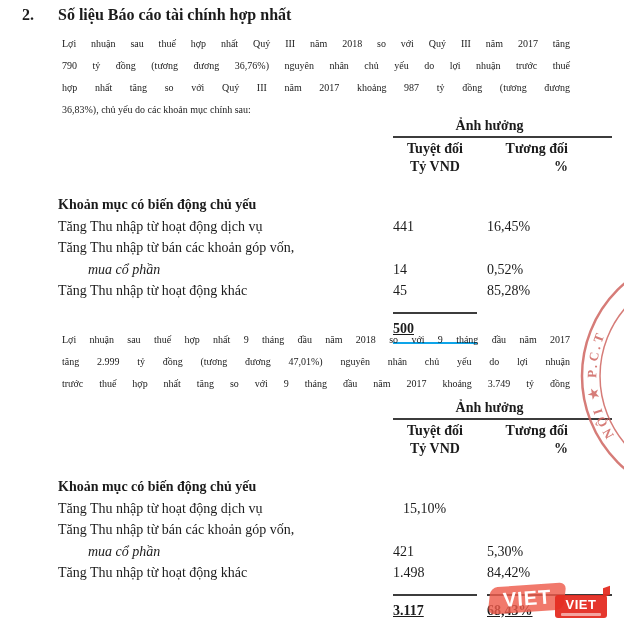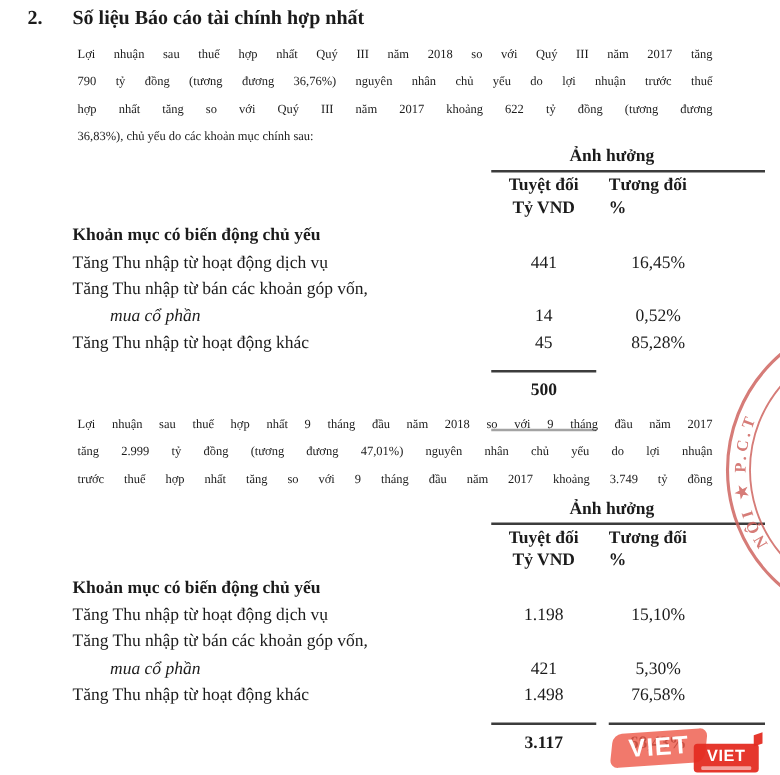--- a/index.html
+++ b/index.html
@@ -17,31 +17,31 @@
   .jline.last { text-align-last:left; }
 
   .fintable { position:absolute; left:58px; width:554px; font-size:14px; }
   .t1 { top:116px; }
   .t2 { top:398px; }
   .t-head { margin-left:335px; width:219px; }
   .t-group { text-align:center; font-weight:bold; padding-right:26px; padding-bottom:1px;
              border-bottom:2px solid #3c3c3c; line-height:19px; }
   .t-cols { display:flex; padding-top:2px; font-weight:bold; line-height:18px; }
   .t-c1h { width:84px; text-align:center; }
-  .t-c2h { width:125px; margin-left:10px; text-align:left; padding-right:44px; }
-  .t-body { margin-top:2px; }
+  .t-c2h { width:125px; margin-left:10px; text-align:right; padding-right:44px; }
+  .t-body { margin-top:18px; }
   .t-row { display:flex; line-height:21.5px; }
   .t-label { width:335px; }
   .t-label.bold { font-weight:bold; }
   .t-label.indent { padding-left:30px;font-style:italic; }
-  .t-v1 { width:84px; text-align:center; }
-  .t-v2 { width:125px; margin-left:10px; text-align:center; padding-right:46px; }
+  .t-v1 { width:84px; text-align:left; }
+  .t-v2 { width:125px; margin-left:10px; text-align:left; padding-right:46px; }
   .t-total { margin-top:10px; font-weight:bold; }
-  .t-total .t-v1, .t-total .t-v2 { border-top:2px solid #3c3c3c; border-bottom:2px solid #a3a3a3;
-                                   padding-top:4px; padding-bottom:20px; }
+  .t-total .t-v1, .t-total .t-v2 { border-top:2px solid #3c3c3c; border-bottom:2px solid #0ea5e9;
+                                   padding-top:4px; padding-bottom:3px;text-decoration:underline; }
 
   .stamp { position:absolute; right:0; top:280px; opacity:0.85; }
 
   .logo { position:absolute; left:487px; top:583px; width:137px; height:37px; }
   .logo-main { position:absolute; left:2px; top:2px; width:76px; height:27px; border-radius:7px;
                transform:rotate(-4deg) skewX(-10deg); display:flex; align-items:center; justify-content:center; }
   .logo-main span { color:#ffffff; font-family:"Liberation Sans","DejaVu Sans",sans-serif;
                     font-weight:bold; font-size:20px; letter-spacing:1px; transform:skewX(10deg); }
   .logo-badge { position:absolute; left:68px; top:12px; width:52px; height:23px; border-radius:3px;
                 display:flex; flex-direction:column; align-items:center; justify-content:center; }
@@ -56,21 +56,21 @@
 <div class="page">
 
   <div class="heading">
     <span class="hnum">2.</span>
     <span class="htitle">Số liệu Báo cáo tài chính hợp nhất</span>
   </div>
 
   <div class="para p1">
       <div class="jline">Lợi nhuận sau thuế hợp nhất Quý III năm 2018 so với Quý III năm 2017 tăng</div>
       <div class="jline">790 tỷ đồng (tương đương 36,76%) nguyên nhân chủ yếu do lợi nhuận trước thuế</div>
-      <div class="jline">hợp nhất tăng so với Quý III năm 2017 khoảng 622 tỷ đồng (tương đương</div>
+      <div class="jline">hợp nhất tăng so với Quý III năm 2017 khoảng 987 tỷ đồng (tương đương</div>
       <div class="jline last">36,83%), chủ yếu do các khoản mục chính sau:</div>
     </div>
 
   <div class="fintable t1">
       <div class="t-head">
         <div class="t-group">Ảnh hưởng</div>
         <div class="t-cols">
           <div class="t-c1h">
             <div>Tuyệt đối</div>
             <div>Tỷ VND</div>
@@ -131,37 +131,36 @@
             <div>%</div>
           </div>
         </div>
       </div>
       <div class="t-body">
         <div class="t-row">
           <div class="t-label bold">Khoản mục có biến động chủ yếu</div>
         </div>
         <div class="t-row">
           <div class="t-label">Tăng Thu nhập từ hoạt động dịch vụ</div>
-          <div class="t-v1">1.198</div>
           <div class="t-v2">15,10%</div>
         </div>
         <div class="t-row">
           <div class="t-label">Tăng Thu nhập từ bán các khoản góp vốn,</div>
           <div class="t-v1"></div>
           <div class="t-v2"></div>
         </div>
         <div class="t-row">
           <div class="t-label indent">mua cổ phần</div>
           <div class="t-v1">421</div>
           <div class="t-v2">5,30%</div>
         </div>
         <div class="t-row">
           <div class="t-label">Tăng Thu nhập từ hoạt động khác</div>
           <div class="t-v1">1.498</div>
-          <div class="t-v2">76,58%</div>
+          <div class="t-v2">84,42%</div>
         </div>
         <div class="t-row t-total">
           <div class="t-label"></div>
           <div class="t-v1">3.117</div>
           <div class="t-v2">68,43%</div>
         </div>
       </div>
     </div>
 
   <svg class="stamp" width="48" height="190" viewBox="0 0 48 190" aria-hidden="true">

